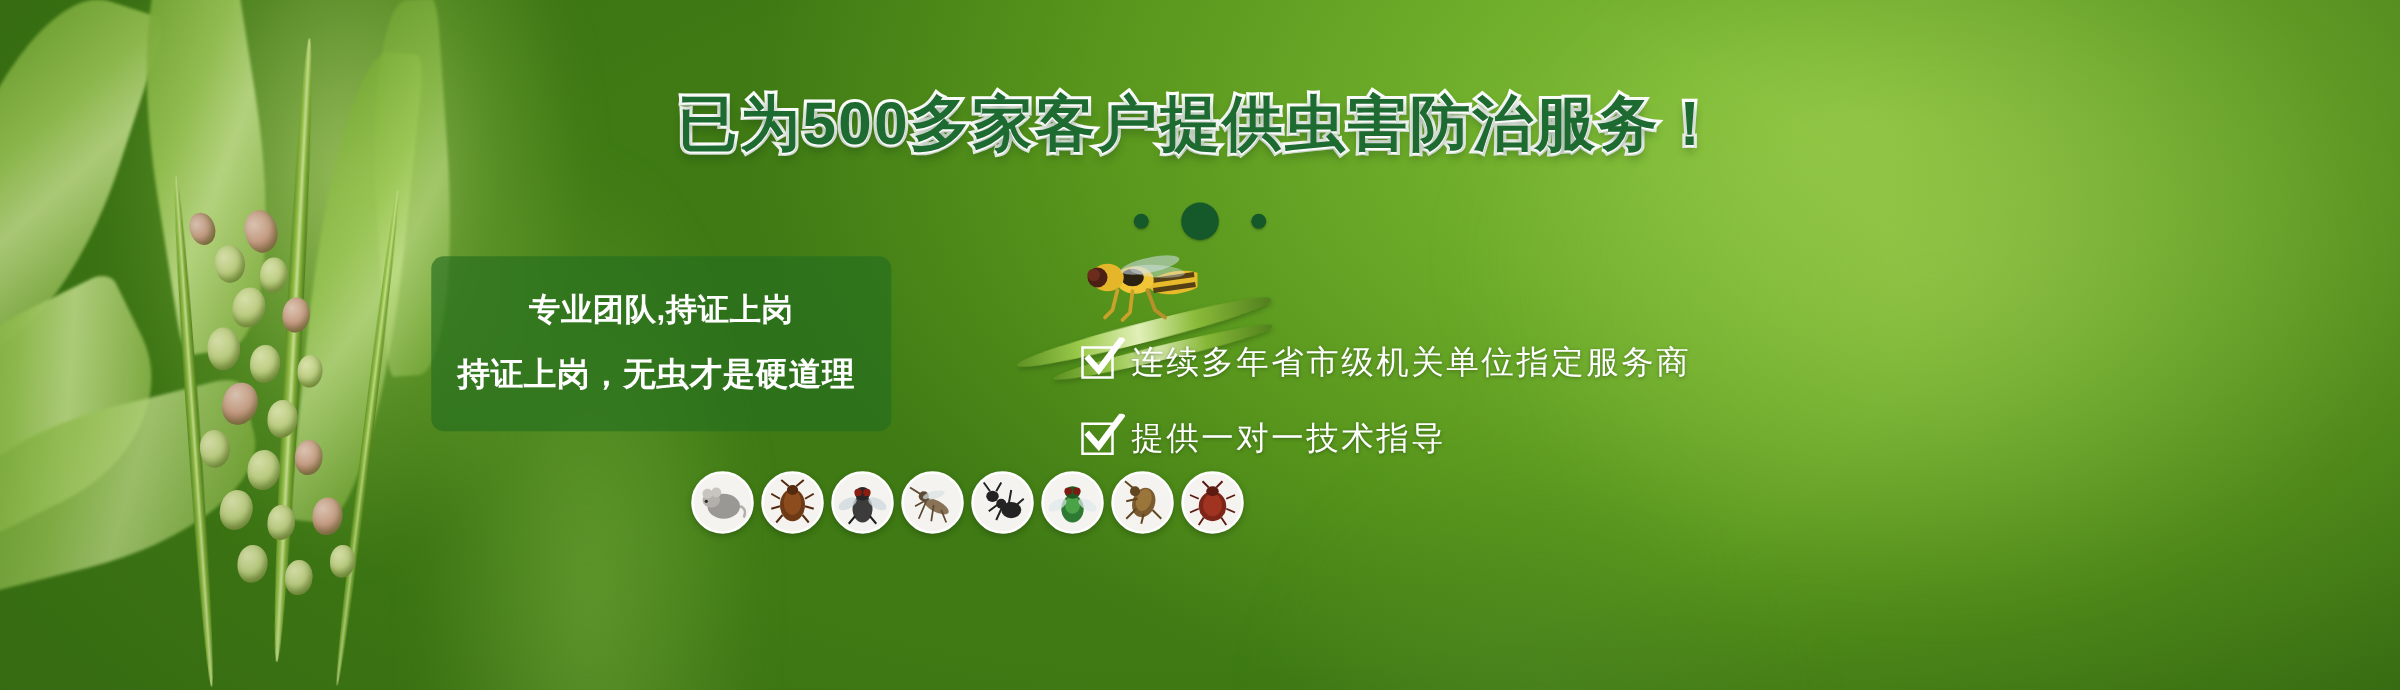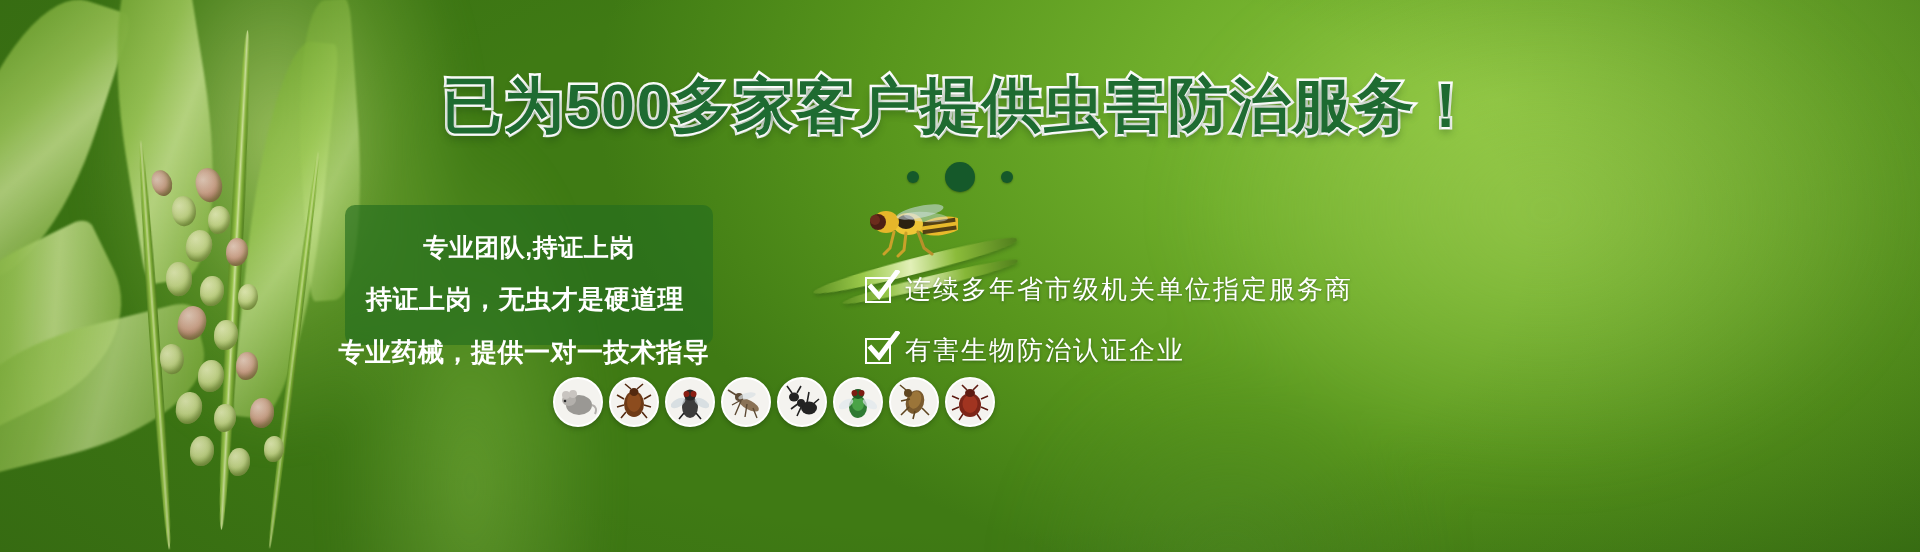--- a/index.html
+++ b/index.html
@@ -80,21 +80,21 @@
   }
   .stalk.b {
     left:840px; top:276px; width:180px; height:12px;
     transform:rotate(-13deg); opacity:.9;
   }
 
   
   .headline {
     position:absolute; left:0; right:0; top:76px;
     text-align:center;
-    font-size:60px;
+    font-size:48px;
     line-height:1;
     font-weight:700;
     letter-spacing:2px;
     color:#1e6b31;
     -webkit-text-stroke:5px #ffffff;
     paint-order:stroke fill;
     text-shadow:
       0 2px 0 rgba(255,255,255,.9),
       0 5px 8px rgba(20,60,15,.45);
     white-space:nowrap;
@@ -233,39 +233,38 @@
 
   <div class="dots">
     <span class="dot s"></span>
     <span class="dot l"></span>
     <span class="dot s"></span>
   </div>
 
   <div class="feature-box">
     <div class="feature-line l1">专业团队,持证上岗</div>
     <div class="feature-line l2">持证上岗，无虫才是硬道理</div>
-    <div class="feature-line l3">专业药械，提供一对一技术指导</div>
   </div>
 
   <div class="checklist">
     <div class="check-item">
       <span class="check-box">
         <svg viewBox="0 0 34 34">
             <path d="M5 17 L13 26 L31 2" stroke="#ffffff" stroke-width="5" fill="none" stroke-linecap="square"></path>
           </svg>
       </span>
       <span class="check-text">连续多年省市级机关单位指定服务商</span>
     </div>
     <div class="check-item">
       <span class="check-box">
         <svg viewBox="0 0 34 34">
             <path d="M5 17 L13 26 L31 2" stroke="#ffffff" stroke-width="5" fill="none" stroke-linecap="square"></path>
           </svg>
       </span>
-      <span class="check-text">有害生物防治认证企业</span>
+      <span class="check-text">提供一对一技术指导</span>
     </div>
   </div>
 
   <div class="pest-row">
 
     <span class="pest-chip">
       <svg viewBox="0 0 38 38">
         <ellipse cx="20" cy="22" rx="13" ry="10" fill="#9a9894"></ellipse>
         <ellipse cx="10" cy="17" rx="7" ry="6" fill="#b3b0ac"></ellipse>
         <circle cx="7" cy="12" r="4" fill="#c8c4c0"></circle>

